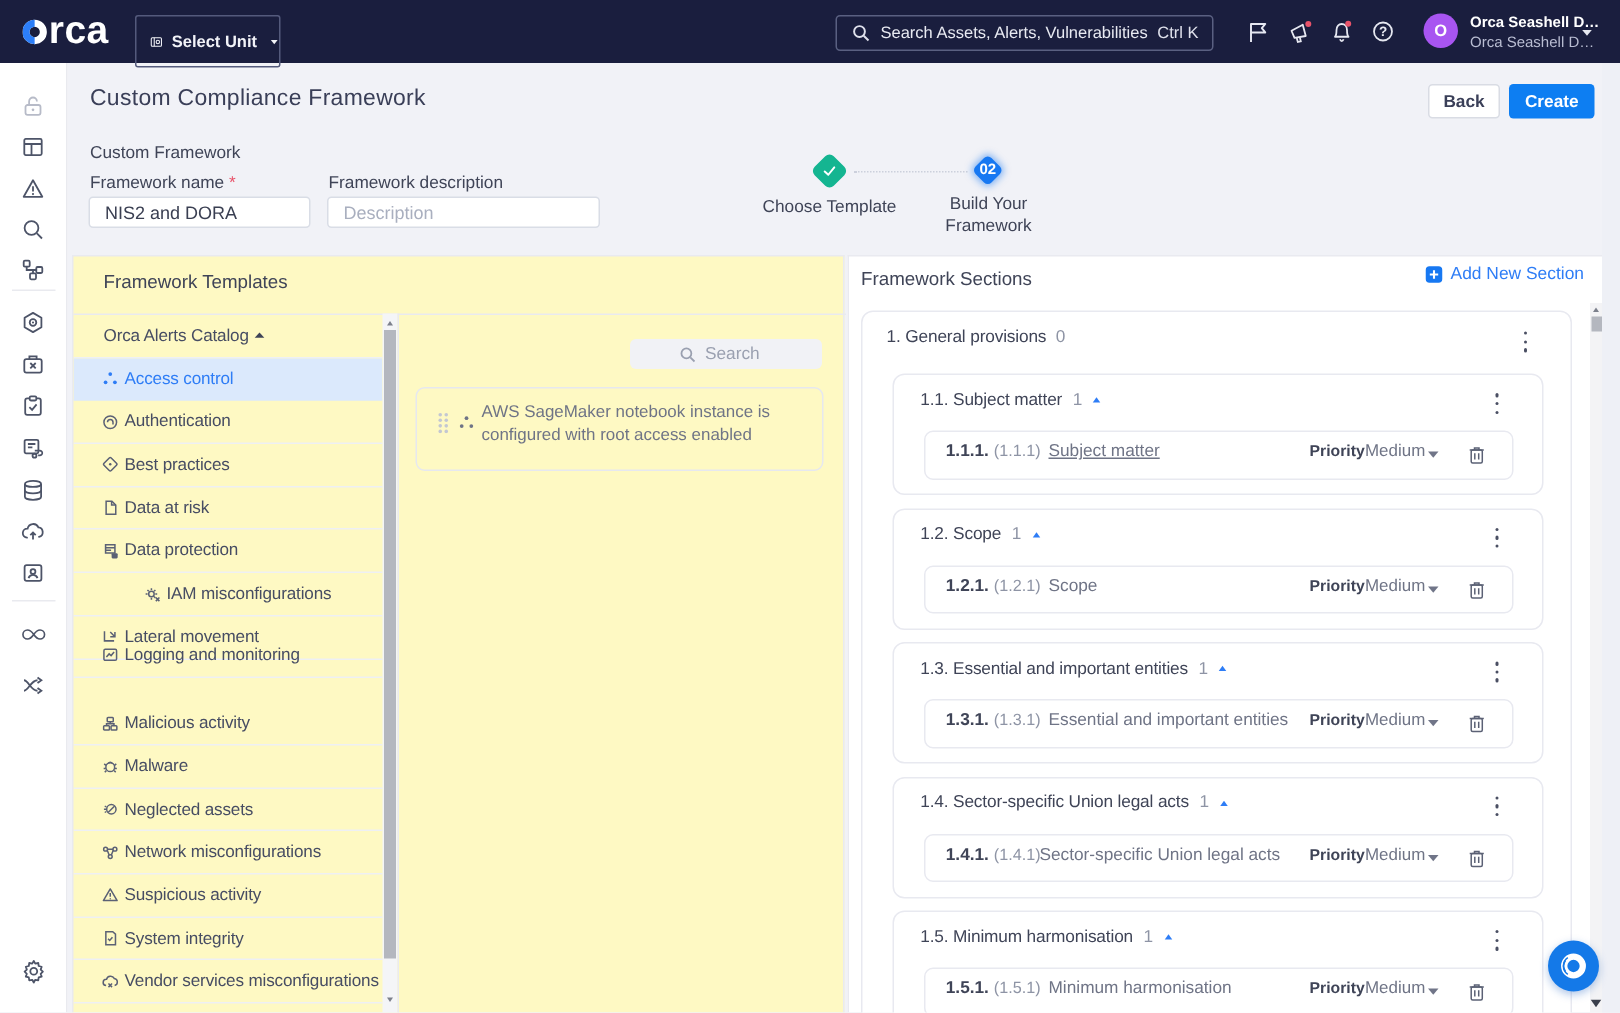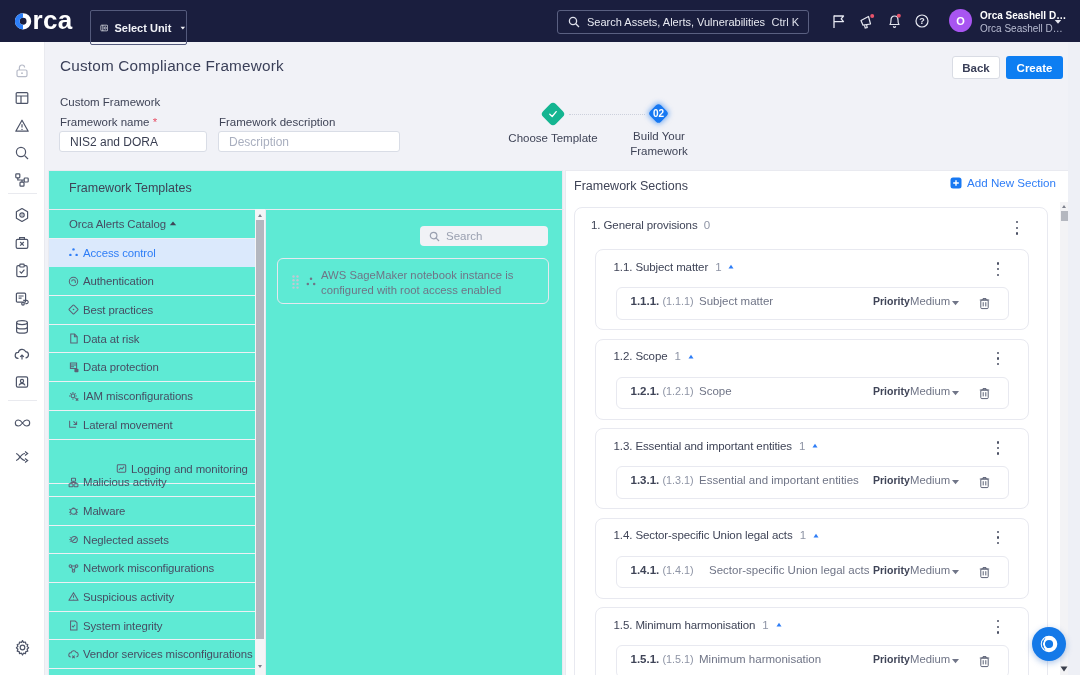--- a/index.html
+++ b/index.html
@@ -26,21 +26,21 @@
   #backbtn { position:absolute; left:952px; top:56px; width:48px; height:23px; background:#fff; border:1px solid #d9dce4; border-radius:3px; color:#3a3f58; font-size:11.5px; font-weight:bold; display:flex; align-items:center; justify-content:center; }
   #createbtn { position:absolute; left:1006px; top:56px; width:57px; height:23px; background:#0d7ef2; border-radius:3px; color:#fff; font-size:11.5px; font-weight:bold; display:flex; align-items:center; justify-content:center; }
   .lbl { position:absolute; font-size:11.5px; color:#3f4457; }
   .inp { position:absolute; height:21px; background:#fff; border:1px solid #d9dde6; border-radius:3px; font-size:12px; display:flex; align-items:center; padding-left:10px; }
 
   
   .diamond { position:absolute; width:19px; height:19px; transform:rotate(45deg); border-radius:4px; }
   .steplbl { position:absolute; width:120px; text-align:center; font-size:11.5px; color:#3f4457; line-height:14.5px; }
 
   
-  #lpanel { position:absolute; left:48px; top:170px; width:515px; height:505px; background:#5eead4; border:1px solid #e9eaf0; border-bottom:none; }
+  #lpanel { position:absolute; left:48px; top:170px; width:515px; height:505px; background:#fef9c3; border:1px solid #e9eaf0; border-bottom:none; }
   #rpanel { position:absolute; left:565px; top:170px; width:503px; height:505px; background:#fff; border-top:1px solid #e9eaf0; border-left:1px solid #e9eaf0; }
   #rightcol { position:absolute; left:1068px; top:42px; width:12px; height:633px; background:#eef0f6; }
 
   
   .lrow { position:absolute; left:0; width:206px; height:28.7px; border-bottom:1px solid #eef0f4; display:flex; align-items:center; font-size:11.4px; color:#474d63; white-space:nowrap; letter-spacing:-0.1px; }
   .lrow .ric { margin-left:19px; margin-right:4px; width:11px; height:11px; flex:none; }
   
   .sctrack { position:absolute; background:#f4f5f7; }
   .scthumb { position:absolute; background:#b4b7bf; }
   .scarrow { position:absolute; width:0; height:0; }
@@ -269,34 +269,34 @@
           <path d="M7 1.2 V4 h3"></path>
         </svg>
       Data at risk</div>
     <div class="lrow" style="top:143.5px;">
       <svg class="ric" viewBox="0 0 12 12" fill="none" stroke="#5b6175" stroke-width="1.1">
           <path d="M2.6 1.2 h6.8 v6 H2.6 Z"></path>
           <path d="M2.6 3.4 h6.8 M2.6 5.2 h4"></path>
           <rect x="7" y="7.4" width="4.4" height="3.8" rx="0.8" fill="#5b6175" stroke="none"></rect>
         </svg>
       Data protection</div>
-    <div class="lrow" style="top:172.2px;">
+    <div class="lrow" style="top:172.2px;padding-left:28px;">
       <svg class="ric" viewBox="0 0 12 12" fill="none" stroke="#5b6175" stroke-width="1.1">
           <circle cx="5.4" cy="5.4" r="2"></circle>
           <path d="M5.4 1.2 v1.4 M5.4 8.2 v1.4 M1.2 5.4 h1.4 M8.2 5.4 h1.4 M2.5 2.5 l1 1 M7.3 7.3 l1 1 M8.3 2.5 l-1 1"></path>
           <path d="M8.6 8 l2.6 2.6 M11.2 8 l-2.6 2.6" stroke-width="1.2"></path>
         </svg>
       IAM misconfigurations</div>
     <div class="lrow" style="top:200.9px;text-align:center;">
       <svg class="ric" viewBox="0 0 12 12" fill="none" stroke="#5b6175" stroke-width="1.1">
           <path d="M1.8 2 v7 h7"></path>
           <path d="M6 2.6 l3.4 3.4 M9.4 2.6 v3.4 h-3.4"></path>
         </svg>
       Lateral movement</div>
-    <div class="lrow" style="top:245px;padding-left:48px;">
+    <div class="lrow" style="top:213px;">
       <svg class="ric" viewBox="0 0 12 12" fill="none" stroke="#5b6175" stroke-width="1.1">
           <rect x="1.4" y="2" width="9.2" height="8" rx="1"></rect>
           <path d="M3.2 7.6 l2-2.2 1.4 1.2 2.2-2.6"></path>
         </svg>
       Logging and monitoring</div>
     <div class="lrow" style="top:258.3px;">
       <svg class="ric" viewBox="0 0 12 12" fill="none" stroke="#5b6175" stroke-width="1.1">
           <rect x="3.8" y="1.4" width="4.4" height="3.2" rx="0.6"></rect>
           <rect x="1.2" y="7.4" width="4.2" height="3.2" rx="0.6"></rect>
           <rect x="6.6" y="7.4" width="4.2" height="3.2" rx="0.6"></rect>
@@ -346,29 +346,29 @@
       Vendor services misconfigurations</div>
   </div>
 
   <div class="sctrack" style="left:206px; top:38px; width:9.5px; height:467px;"></div>
   <div class="scarrow" style="left:208.5px; top:43px; border-left:2.8px solid transparent; border-right:2.8px solid transparent; border-bottom:3.5px solid #7c808c;"></div>
   <div class="scthumb" style="left:207px; top:49px; width:7.5px; height:419px;"></div>
   <div class="scarrow" style="left:208.5px; top:494px; border-left:2.8px solid transparent; border-right:2.8px solid transparent; border-top:3.5px solid #7c808c;"></div>
 
   <div class="abs" style="left:215.5px; top:38px; width:1px; height:467px; background:#e9eaf0;"></div>
 
-  <div class="abs" style="left:371px; top:55px; width:128px; height:20px; background:#f1f2f6; border-radius:4px; display:flex; align-items:center; color:#9aa0b0; font-size:11.5px;">
+  <div class="abs" style="left:371px; top:55px; width:128px; height:20px; background:#f1f2f6; border-radius:4px; display:flex; align-items:center; color:#9aa0b0; font-size:11.5px;padding-left:24px;">
     <svg style="margin-left:9px" width="11" height="11" viewBox="0 0 11 11" fill="none" stroke="#9aa0b0" stroke-width="1.2">
         <circle cx="4.6" cy="4.6" r="3.3"></circle>
         <line x1="7.2" y1="7.2" x2="10" y2="10"></line>
       </svg>
     <span style="margin-left:6px">Search</span>
   </div>
 
-  <div class="abs" style="left:228px; top:87px; width:272px; height:46px; border:1px solid #e6e8ef; border-radius:6px;">
+  <div class="abs" style="left:228px; top:87px; width:272px; height:56px; border:1px solid #e6e8ef; border-radius:6px;">
     <svg class="abs" style="left:14px; top:16px;" width="7" height="14" viewBox="0 0 7 14" fill="#c3c7d2">
       <circle cx="1.5" cy="1.5" r="1.2"></circle>
         <circle cx="5.5" cy="1.5" r="1.2"></circle>
         <circle cx="1.5" cy="5.2" r="1.2"></circle>
         <circle cx="5.5" cy="5.2" r="1.2"></circle>
         <circle cx="1.5" cy="8.9" r="1.2"></circle>
         <circle cx="5.5" cy="8.9" r="1.2"></circle>
         <circle cx="1.5" cy="12.6" r="1.2"></circle>
         <circle cx="5.5" cy="12.6" r="1.2"></circle>
     </svg>
@@ -404,21 +404,21 @@
             <path d="M0.5 4.4 L5.5 4.4 L3 0.8 Z" fill="#2e7df6"></path>
           </svg></div>
       <div class="dots3" style="left:401px; top:12px;">
           <i></i>
           <i></i>
           <i></i>
         </div>
       <div class="innerrow">
         <div class="irtx" style="left:13.5px; color:#3f4457; font-weight:bold;">1.1.1.</div>
         <div class="irtx" style="left:45.5px; color:#8e94a5; font-size:10.8px;">(1.1.1)</div>
-        <div class="irtx" style="left:82px;">Subject matter</div>
+        <div class="irtx" style="left:82px;text-decoration:underline;">Subject matter</div>
         <div class="irtx" style="left:256px; color:#3f4457; font-weight:bold; font-size:10.5px;">Priority</div>
         <div class="irtx" style="left:293px; font-size:11.3px;">Medium</div>
         <svg class="abs" style="left:334px; top:12px;" width="9" height="6" viewBox="0 0 9 6">
             <path d="M1 1 L8 1 L4.5 5.2 Z" fill="#707588"></path>
           </svg>
         <svg class="abs" style="left:362px; top:9px;" width="11" height="13" viewBox="0 0 11 13" fill="none" stroke="#5b6175" stroke-width="1">
           <rect x="1.8" y="3" width="7.4" height="8.6" rx="1"></rect>
             <path d="M0.8 3 h9.4 M4 3 V1.6 h3 V3 M4.2 5.2 v4.2 M6.8 5.2 v4.2"></path>
           </svg>
       </div>
@@ -482,21 +482,21 @@
             <path d="M0.5 4.4 L5.5 4.4 L3 0.8 Z" fill="#2e7df6"></path>
           </svg></div>
       <div class="dots3" style="left:401px; top:12px;">
           <i></i>
           <i></i>
           <i></i>
         </div>
       <div class="innerrow">
         <div class="irtx" style="left:13.5px; color:#3f4457; font-weight:bold;text-align:right;">1.4.1.</div>
         <div class="irtx" style="left:45.5px; color:#8e94a5; font-size:10.8px;">(1.4.1)</div>
-        <div class="irtx" style="left:92px;text-align:right;">Sector-specific Union legal acts</div>
+        <div class="irtx" style="left:76px;text-align:right;">Sector-specific Union legal acts</div>
         <div class="irtx" style="left:256px; color:#3f4457; font-weight:bold; font-size:10.5px;">Priority</div>
         <div class="irtx" style="left:293px; font-size:11.3px;">Medium</div>
         <svg class="abs" style="left:334px; top:12px;" width="9" height="6" viewBox="0 0 9 6">
             <path d="M1 1 L8 1 L4.5 5.2 Z" fill="#707588"></path>
           </svg>
         <svg class="abs" style="left:362px; top:9px;" width="11" height="13" viewBox="0 0 11 13" fill="none" stroke="#5b6175" stroke-width="1">
           <rect x="1.8" y="3" width="7.4" height="8.6" rx="1"></rect>
             <path d="M0.8 3 h9.4 M4 3 V1.6 h3 V3 M4.2 5.2 v4.2 M6.8 5.2 v4.2"></path>
           </svg>
       </div>

